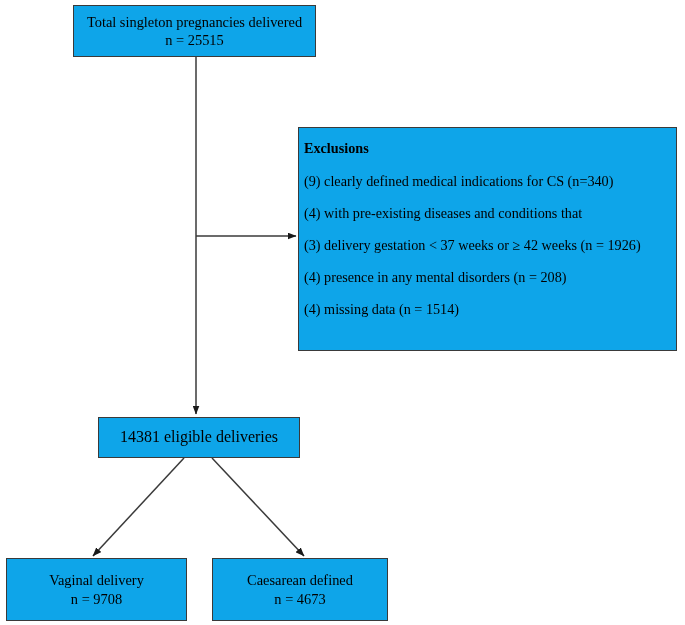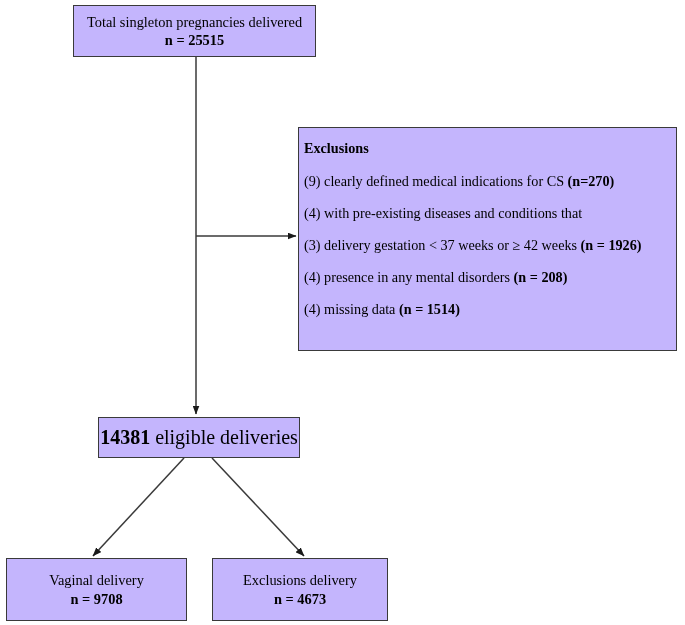--- a/index.html
+++ b/index.html
@@ -24,35 +24,35 @@
     left: 0;
     top: 0;
     width: 685px;
     height: 625px;
     pointer-events: none;
   }
   .node-box {
     position: absolute;
     box-sizing: border-box;
     border: 1.6px solid #3a3a3a;
-    background: #c4b5fd;
+    background: #0ea5e9;
   }
   .node-center {
     display: flex;
     flex-direction: column;
     align-items: center;
     justify-content: center;
     text-align: center;
     line-height: 1.28;
   }
   .node-line {
     white-space: nowrap;
   }
   .bold {
-    font-weight: bold;
+    font-weight: normal;
   }
 
   
   #node-total {
     left: 73px;
     top: 5px;
     width: 243px;
     height: 52px;
     font-size: 14.4px;
   }
@@ -82,21 +82,21 @@
     display: block;
     white-space: nowrap;
   }
 
   
   #node-eligible {
     left: 98px;
     top: 417px;
     width: 202px;
     height: 41px;
-    font-size: 20px;
+    font-size: 16px;
   }
 
   
   #node-vaginal {
     left: 6px;
     top: 558px;
     width: 181px;
     height: 63px;
     font-size: 14.4px;
     align-items: center;
@@ -134,21 +134,21 @@
 
   <div id="node-total" class="node-box node-center">
     <div class="node-line">Total singleton pregnancies delivered</div>
     <div class="node-line bold">n = 25515</div>
   </div>
 
   <div id="node-exclusions" class="node-box">
     <div class="excl-title">Exclusions</div>
 
     <div class="excl-item">
-      <span>(9) clearly defined medical indications for CS </span><span class="bold">(n=270)</span>
+      <span>(9) clearly defined medical indications for CS </span><span class="bold">(n=340)</span>
     </div>
 
     <div class="excl-item">
       <span>(4) with pre-existing diseases and conditions that</span>
     </div>
 
     <div class="excl-item">
       <span>(3) delivery gestation  &lt;  37 weeks or  ≥ 42 weeks </span><span class="bold">(n = 1926)</span>
     </div>
 
@@ -166,17 +166,17 @@
       <span class="bold">14381</span><span> eligible deliveries</span>
     </div>
   </div>
 
   <div id="node-vaginal" class="node-box node-center">
     <div class="node-line">Vaginal delivery</div>
     <div class="node-line bold">n = 9708</div>
   </div>
 
   <div id="node-caesarean" class="node-box node-center">
-    <div class="node-line">Exclusions delivery</div>
+    <div class="node-line">Caesarean defined</div>
     <div class="node-line bold">n = 4673</div>
   </div>
 
 </div>
 
 </body></html>

